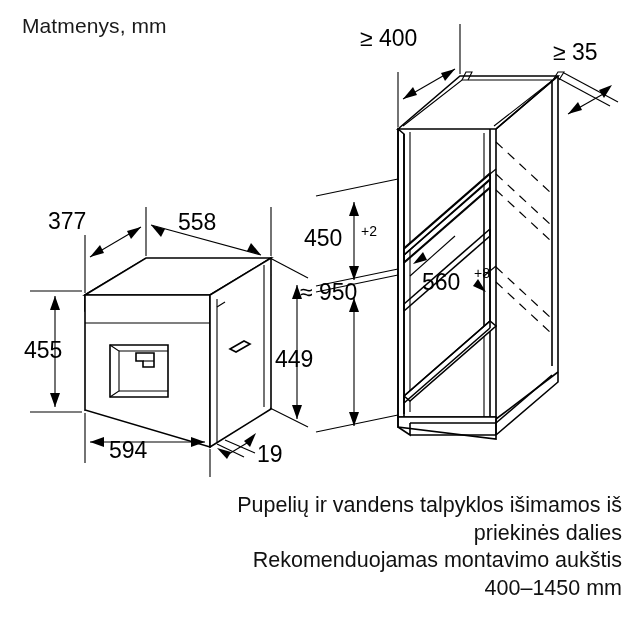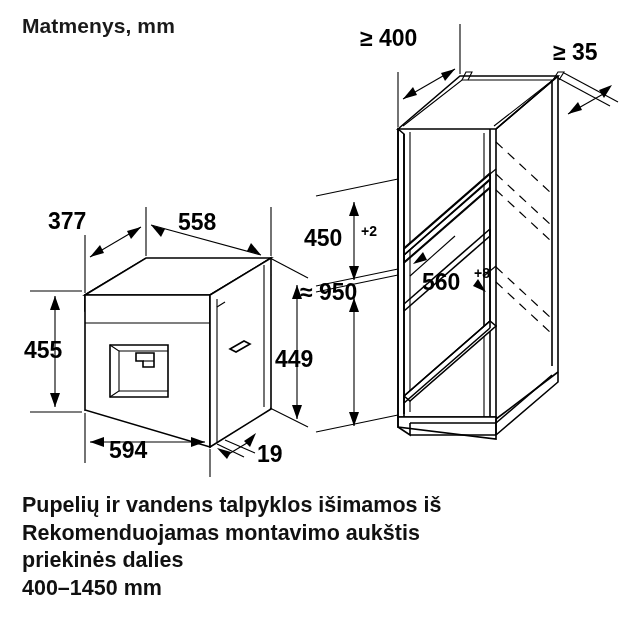--- a/index.html
+++ b/index.html
@@ -12,41 +12,40 @@
     height: 625px;
     font-family: "Liberation Sans", sans-serif;
     color: #000000;
     overflow: hidden;
     position: relative;
   }
   #page {
     position: relative;
     width: 625px;
     height: 625px;
-    font-weight: bold;
   }
   .title {
     position: absolute;
     left: 22px;
     top: 14px;
     font-size: 21px;
     letter-spacing: 0.1px;
     color: #1a1a1a;
     white-space: nowrap;
   }
   .notes {
     position: absolute;
     left: 22px;
     top: 492px;
     width: 600px;
     font-size: 21.5px;
     line-height: 27.5px;
     color: #111111;
   }
-  .notes div { white-space: nowrap; }
+  .notes div { white-space: nowrap; text-align: right; }
   svg { display: block; }
   .drawing {
     position: absolute;
   }
   #left-drawing { left: 12px; top: 195px; }
   #right-drawing { left: 300px; top: 14px; }
   text {
     font-family: "Liberation Sans", sans-serif;
     fill: #000000;
   }
@@ -293,18 +292,18 @@
       <path class="arrowhead" d="M54,284 L49,298 L59,298 Z"></path>
       <path class="arrowhead" d="M54,412 L49,398 L59,398 Z"></path>
       <text class="dim-label" x="0" y="286">≈ 950</text>
     </g>
 
   </svg>
   </div>
 
   <div class="notes">
     <div>Pupelių ir vandens talpyklos išimamos iš</div>
+    <div>priekinės dalies</div>
     <div>Rekomenduojamas montavimo aukštis</div>
-    <div>priekinės dalies</div>
     <div>400–1450 mm</div>
   </div>
 
 </div>
 
 </body></html>

